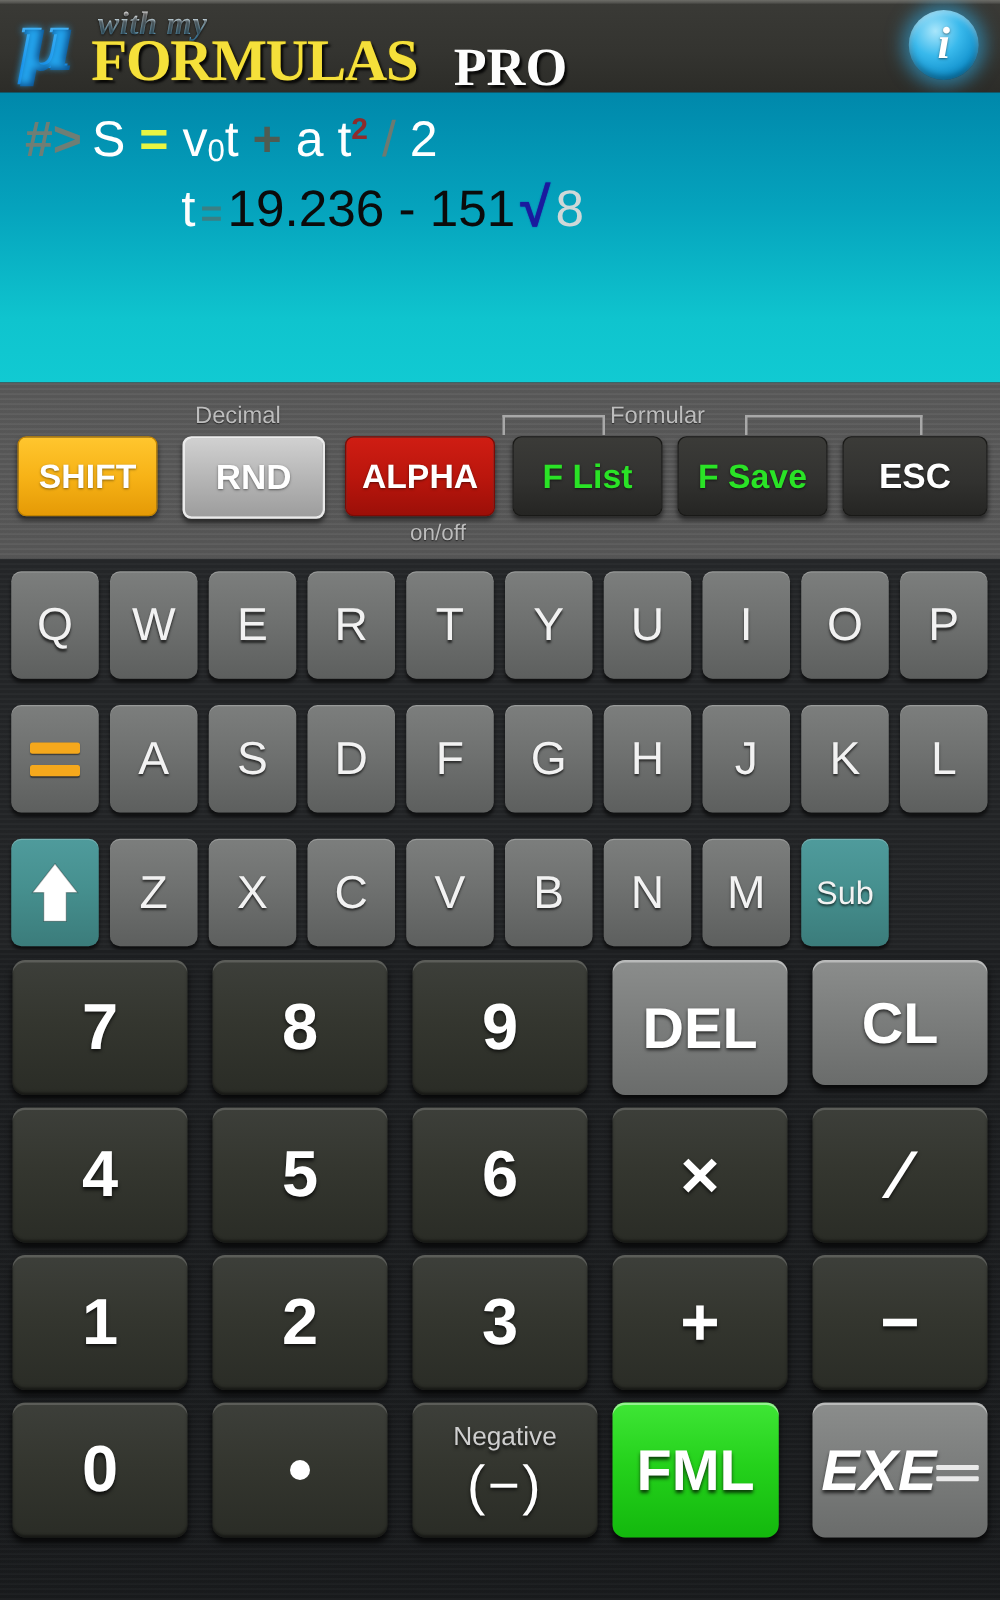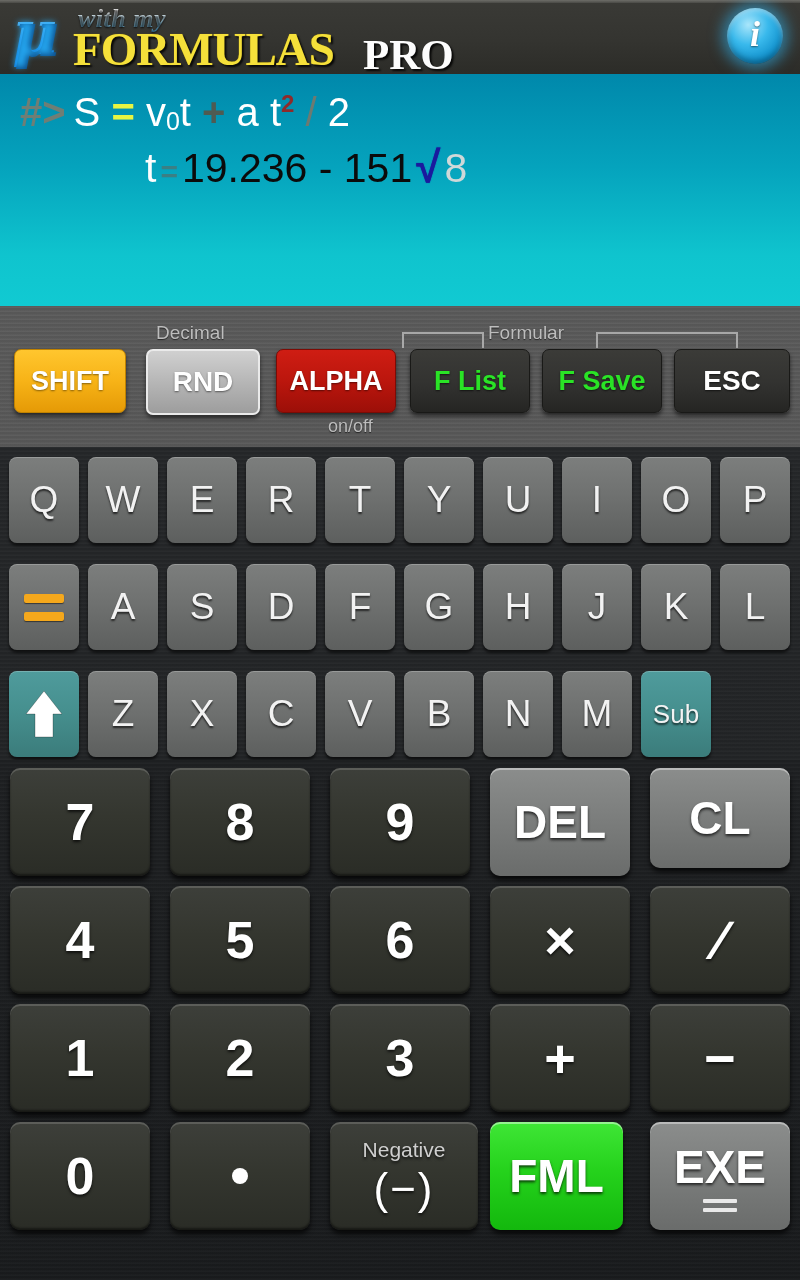--- a/index.html
+++ b/index.html
@@ -194,21 +194,21 @@
   .nkey.green{
     background:linear-gradient(180deg,#3fe636 0%, #25d21c 45%, #13b80d 100%);
     box-shadow:0 4px 5px rgba(0,0,0,.75), inset 0 2px 0 rgba(255,255,255,.45);
     font-size:46px;
   }
   .nkey .op{font-size:54px;line-height:1;}
   .nkey .dot{width:16px;height:16px;border-radius:50%;background:#ffffff;}
   .neg{flex-direction:column;}
   .neg .neg-top{font-size:21px;font-weight:400;color:#cfcfcf;margin-bottom:2px;}
   .neg .neg-main{font-size:44px;font-weight:400;letter-spacing:2px;}
-  .exe{flex-direction:column;}
+  .exe{flex-direction:row;font-style:italic;}
   .exe .exe-main{font-size:46px;}
   .exe .exe-eq{display:block;width:34px;margin-top:5px;}
   .exe .exe-eq i{display:block;height:4px;background:#e9e9e9;border-radius:1px;}
   .exe .exe-eq i+i{margin-top:5px;}
 </style>
 </head>
 <body>
 
 <div id="app">
 

